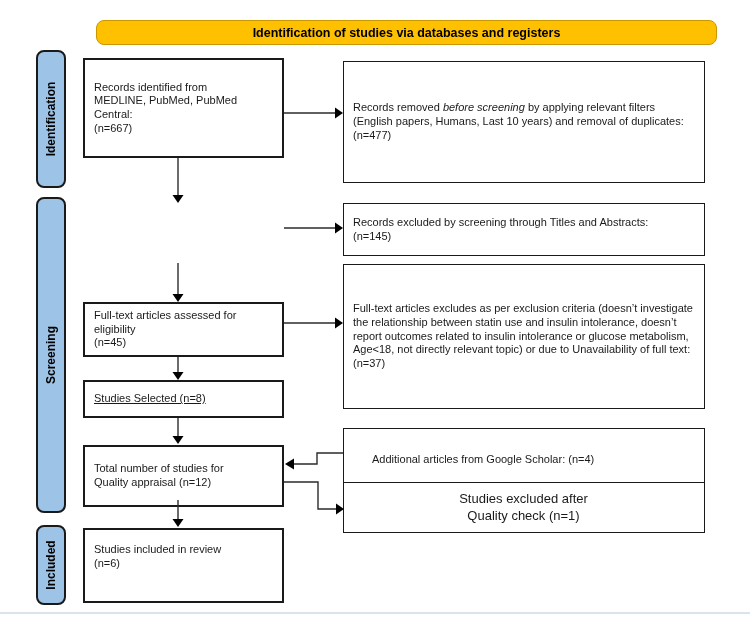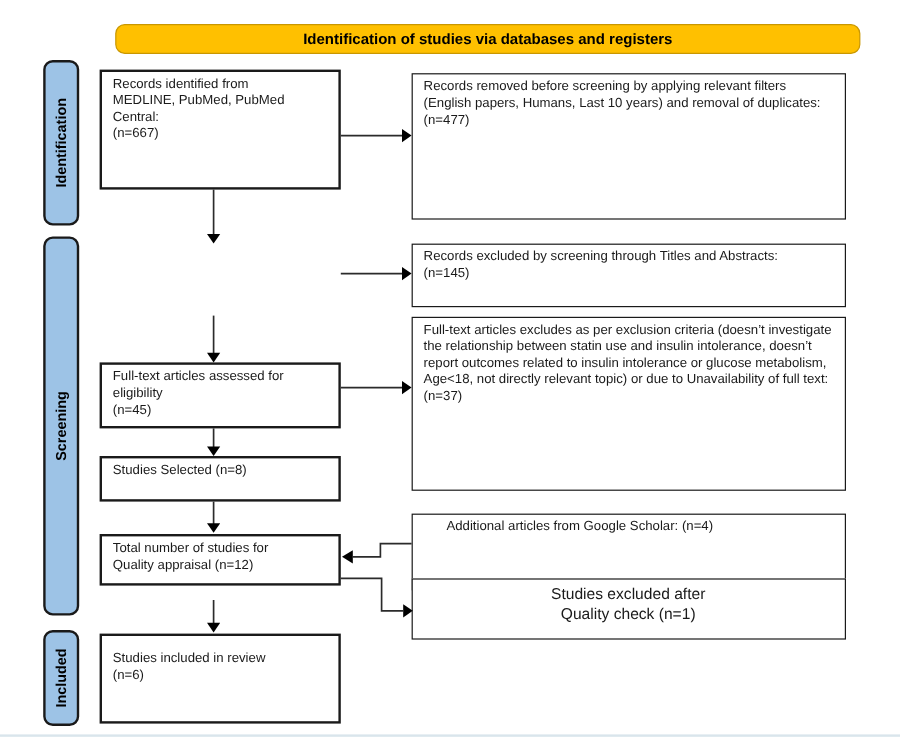--- a/index.html
+++ b/index.html
@@ -44,38 +44,38 @@
     white-space: nowrap;
     font-size: 12px; font-weight: bold; color: #000;
   }
   .stage-identification { top: 50px; height: 138px; }
   .stage-screening { top: 197px; height: 316px; }
   .stage-included { top: 525px; height: 80px; }
   .fbox {
     position: absolute;
     background: #ffffff;
     border: 2px solid var(--box-border);
-    display: flex; 
+    display: flex; align-items: center;
     font-size: 11px; line-height: 1.25;
   }
   .fbox .box-text { white-space: pre-line; }
   .lbox { left: 83px; width: 201px; padding: 4px 6px 4px 9px; }
   .rbox { left: 343px; width: 362px; padding: 4px 10px 4px 9px; border-width: 1.5px; }
   .box-a { top: 58px; height: 100px; }
   .box-b { top: 203px; height: 60px; }
   .box-c { top: 302px; height: 55px; }
-  .box-d { top: 380px; height: 38px; }
-  .box-e { top: 445px; height: 43px; }
+  .box-d { top: 380px; height: 38px; text-decoration: underline; }
+  .box-e { top: 445px; height: 62px; }
   .box-f { top: 528px; height: 75px; align-items: flex-start; padding-top: 13px; }
   .box-r1 { top: 61px; height: 122px; }
   .box-r2 { top: 203px; height: 53px; }
   .box-r3 { top: 264px; height: 145px; }
   .box-r4 { top: 428px; height: 64px; padding-left: 28px; }
   .box-r5 { top: 482px; height: 51px; justify-content: center; text-align: center; font-size: 13px; line-height: 1.3; }
-  .italic { }
+  .italic { font-style: italic; }
   .arrows {
     position: absolute; left: 0; top: 0;
     width: 750px; height: 618px;
     pointer-events: none;
   }
   .arrows line, .arrows polyline {
     stroke: var(--arrow-line);
     stroke-width: 1.4;
     fill: none;
   }

